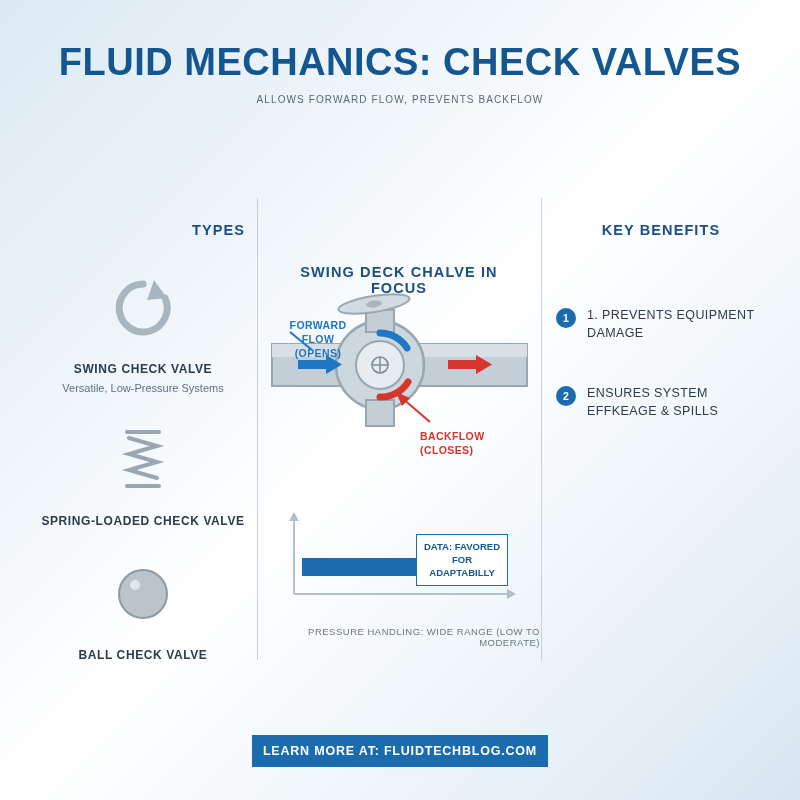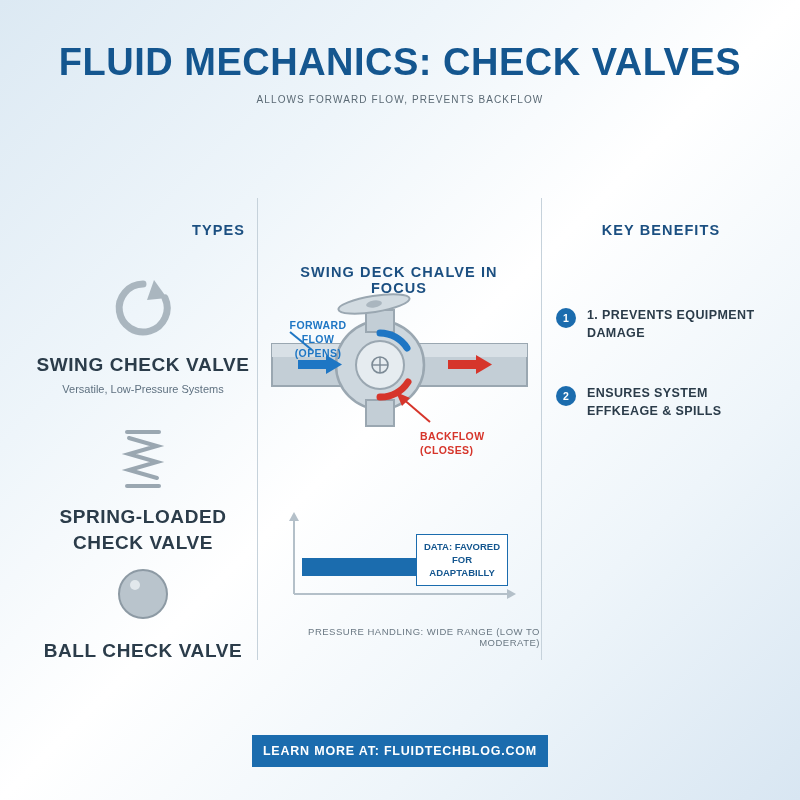--- a/index.html
+++ b/index.html
@@ -76,27 +76,27 @@
   #type-2 { top: 424px; }
   #type-3 { top: 558px; }
 
   .type-icon {
     height: 72px;
     display: flex;
     align-items: center;
     justify-content: center;
   }
   .type-name {
-    font-size: 19px;
+    font-size: 12px;
     font-weight: bold;
     letter-spacing: 0.6px;
     color: #2b3c4a;
     text-transform: uppercase;
     line-height: 1.35;
-    margin-top: 8px;
+    margin-top: 17px;
   }
   .type-desc {
     font-size: 11px;
     color: #5f7180;
     margin-top: 5px;
   }
 
   
   #valve-diagram {
     position: absolute;
@@ -171,21 +171,21 @@
     color: #ffffff;
     font-size: 10.5px;
     font-weight: bold;
     display: flex;
     align-items: center;
     justify-content: center;
     margin-top: 1px;
   }
   .benefit-text {
     font-size: 12.5px;
-    font-weight: bold;
+    font-weight: normal;
     letter-spacing: 0.4px;
     line-height: 1.4;
     color: #2b3c4a;
     text-transform: uppercase;
   }
 
   
   #footer-bar {
     position: absolute;
     left: 252px;

